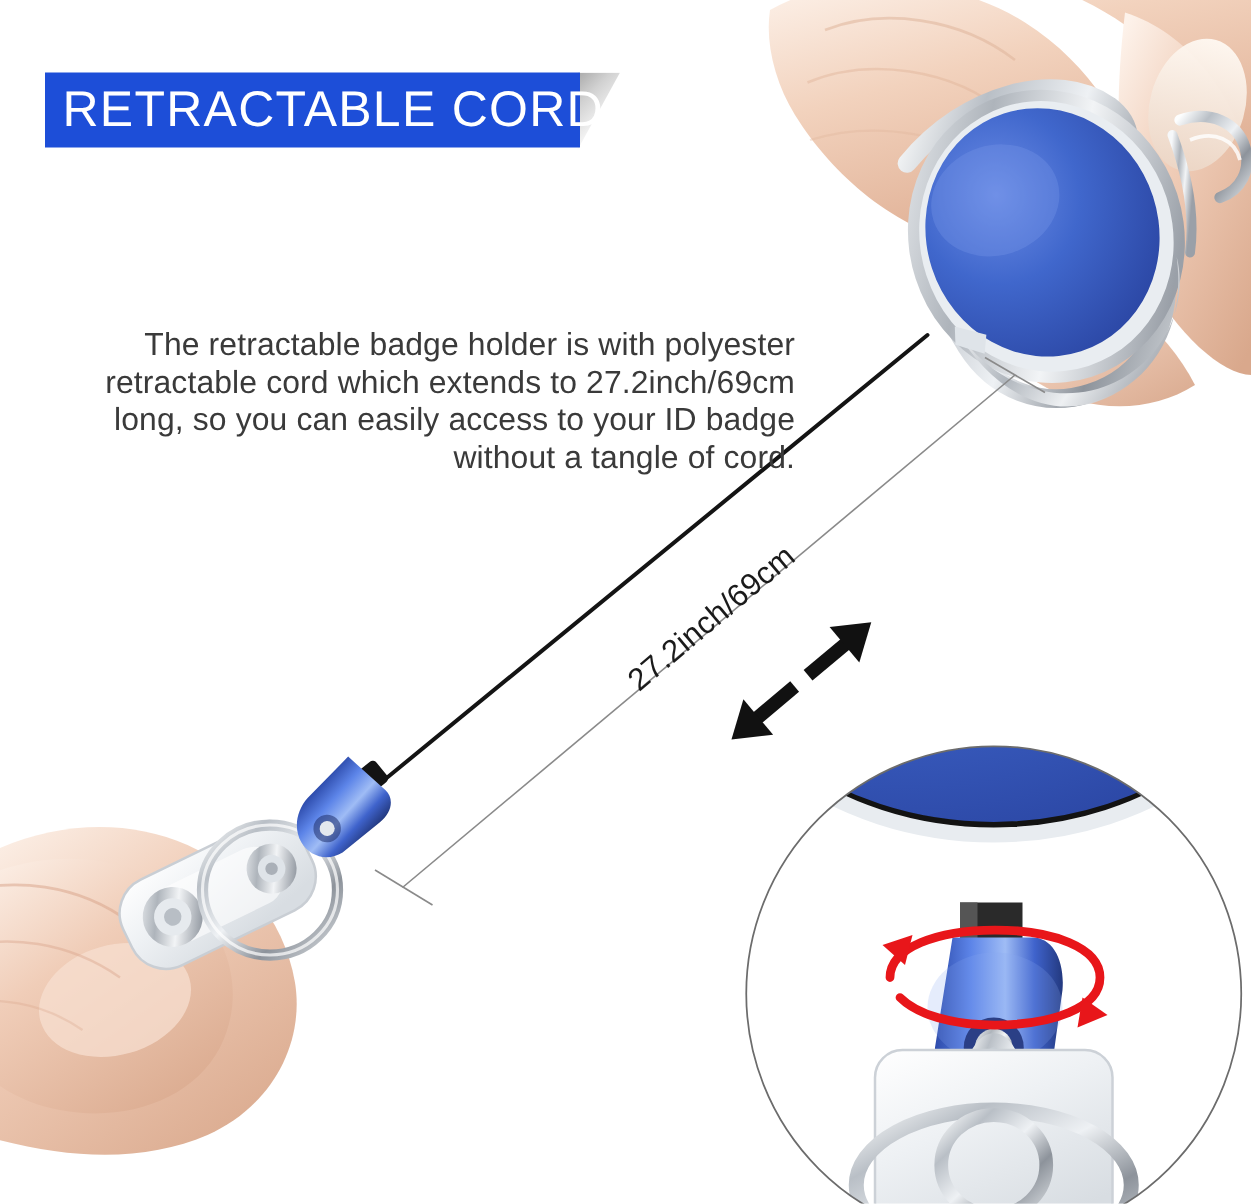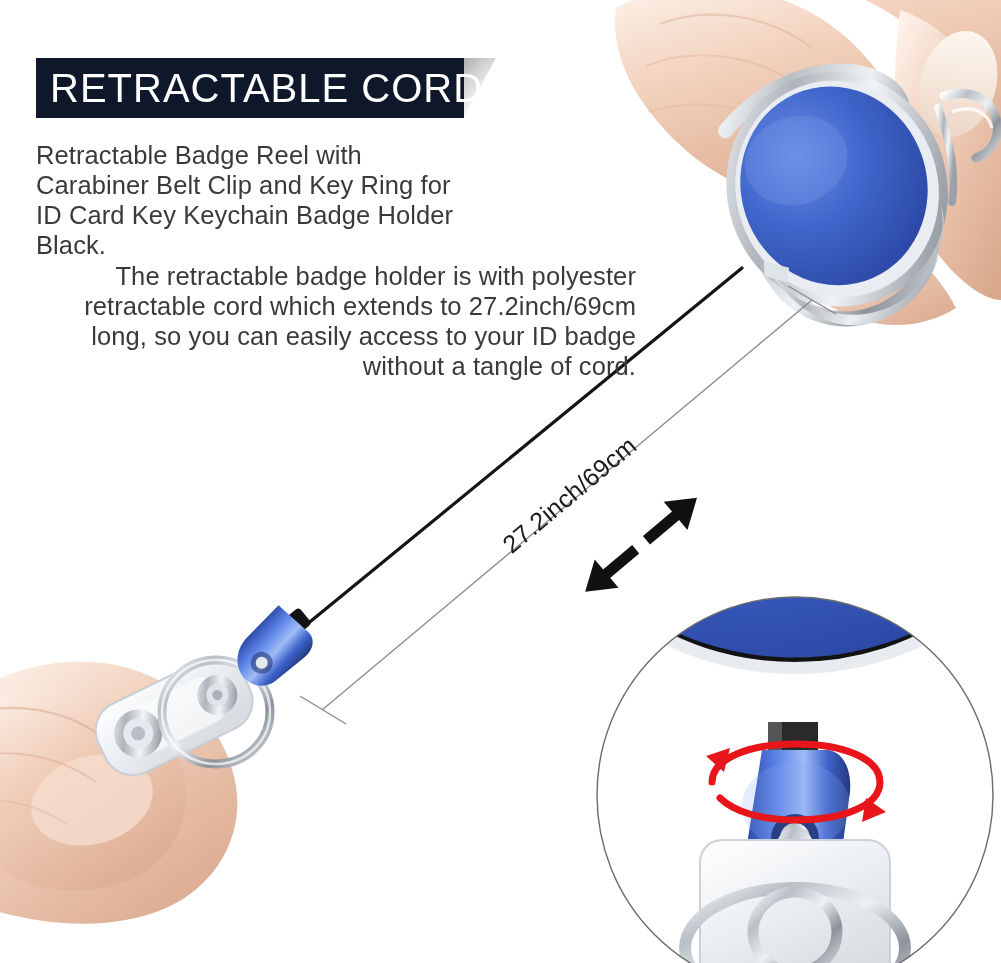--- a/index.html
+++ b/index.html
@@ -13,21 +13,21 @@
     width:1001px;
     height:963px;
     background:#ffffff;
     overflow:hidden;
   }
   
   #title-banner{
     position:absolute;
     left:36px; top:58px;
     width:428px; height:60px;
-    background:#0f172a;
+    background:#1d4ed8;
     display:flex; align-items:center;
     padding-left:14px;
     box-sizing:border-box;
     z-index:30;
   }
   #title-text{
     color:#ffffff;
     font-size:40px;
     letter-spacing:1.0px;
     font-weight:400;
@@ -266,16 +266,15 @@
     </g>
   </svg>
 
   <div id="dim-label">27.2inch/69cm</div>
 
   <div id="banner-curl"></div>
   <div id="title-banner">
     <span id="title-text">RETRACTABLE CORD</span>
   </div>
 
-  <div class="para" id="para-1">Retractable Badge Reel with Carabiner Belt Clip and Key Ring for ID Card Key Keychain Badge Holder Black.</div>
   <div class="para" id="para-2">The retractable badge holder is with polyester retractable cord which extends to 27.2inch/69cm long, so you can easily access to your ID badge without a tangle of cord.</div>
 
 </div>
 
 </body></html>

